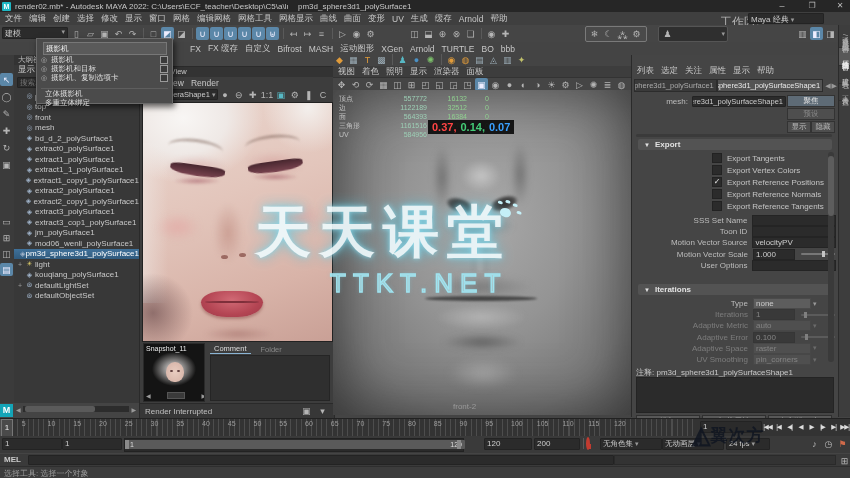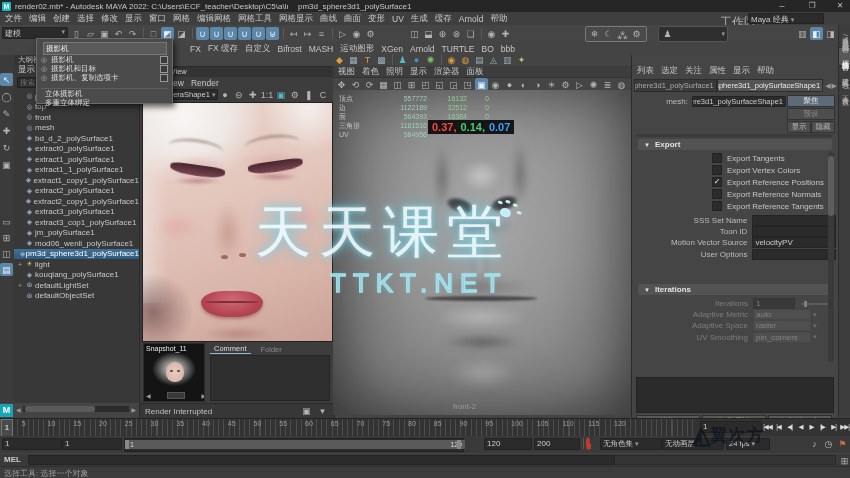--- a/index.html
+++ b/index.html
@@ -47,21 +47,21 @@
 .ae-bbtn{flex:1;background:#585858;border:1px solid #303030;text-align:center;font-size:8px;color:#ddd;line-height:12px;margin-right:2px}
 .vtab{writing-mode:vertical-rl;font-size:7px;color:#b5b5b5;padding:6px 1px;border-bottom:1px solid #303030;letter-spacing:1px}
 .vtab.active{background:#585858;color:#eee}
 
 .tick{position:absolute;top:1px;font-size:7px;color:#9a9a9a}
 .pb{display:inline-flex;align-items:center;justify-content:center;width:11px;height:12px;font-size:6.5px;color:#ddd;letter-spacing:-1px}
 .keyicon{position:relative;width:6px;height:6px;border:2px solid #c23b30;border-radius:50%}
 .keyicon:after{content:"";position:absolute;left:1px;top:5px;width:2px;height:5px;background:#c23b30}
 .fe{position:absolute}
 
-#wm1{font-size:56px;font-weight:normal;letter-spacing:8px;color:#eefafd;text-shadow:0 0 5px #8fdcee,0 0 14px #56c4dd;opacity:.92;z-index:60}
+#wm1{font-size:56px;font-weight:bold;letter-spacing:8px;color:#eefafd;text-shadow:0 0 5px #8fdcee,0 0 14px #56c4dd;opacity:.92;z-index:60}
 #wm2{font-size:26px;font-weight:normal;letter-spacing:7px;color:rgba(190,238,248,.55);-webkit-text-stroke:1.3px #9fe4f0;text-shadow:0 0 4px rgba(120,210,230,.5);z-index:60}
 .paw{position:absolute;width:11px;height:9px;background:#c4eff7;border-radius:50% 50% 45% 45%;box-shadow:-8px -8px 0 -3px #c4eff7,-1px -11px 0 -3px #c4eff7,7px -10px 0 -3px #c4eff7,13px -4px 0 -3px #c4eff7;z-index:60}
 #corner-logo{z-index:55;opacity:.8;color:#0e1420;font-weight:bold;display:flex;align-items:center}
 </style>
 </head>
 <body>
 
 <div id="root">
 
   <div class="abs row" style="left:0;top:0;width:850px;height:12px;background:#262626">
@@ -540,49 +540,69 @@
         </div>
         <div class="ae-row">
           <span class="ae-lab">Toon ID</span>
           <span class="ae-field" style="width: 78px;"></span>
         </div>
         <div class="ae-row">
           <span class="ae-lab">Motion Vector Source</span>
           <span class="ae-field" style="width: 78px;">velocityPV</span>
         </div>
         <div class="ae-row">
+          <span class="ae-lab">Motion Vector Scale</span>
+          <span class="ae-field" style="width: 36px;">1.000</span>
+          <span class="ae-track">
+            <span class="ae-thumb" style="left: 62%;"></span>
+          </span>
+        </div>
+        <div class="ae-row">
           <span class="ae-lab">User Options</span>
           <span class="ae-field" style="width: 78px;"></span>
         </div>
       </div>
     <div class="abs ae-hdr" style="left:6px;top:229px;width:188px;height:11px"><span style="font-size:6px;margin-right:5px">▼</span><span>Iterations</span></div>
     <div class="abs" style="left:4px;top:243px;width:200px" id="ae-sub-fields">
+        <div class="ae-row">
+          <span class="ae-lab">Type</span>
+          <span class="ae-field dd" style="width: 52px;">none</span>
+          <span class="caret">▾</span>
+        </div>
         <div class="ae-row dis">
           <span class="ae-lab">Iterations</span>
           <span class="ae-field" style="width: 36px;">1</span>
           <span class="ae-track">
             <span class="ae-thumb" style="left: 8%;"></span>
           </span>
         </div>
         <div class="ae-row dis">
           <span class="ae-lab">Adaptive Metric</span>
           <span class="ae-field dd" style="width: 52px;">auto</span>
           <span class="caret">▾</span>
         </div>
         <div class="ae-row dis">
+          <span class="ae-lab">Adaptive Error</span>
+          <span class="ae-field" style="width: 36px;">0.100</span>
+          <span class="ae-track">
+            <span class="ae-thumb" style="left: 12%;"></span>
+          </span>
+        </div>
+        <div class="ae-row dis">
           <span class="ae-lab">Adaptive Space</span>
           <span class="ae-field dd" style="width: 52px;">raster</span>
           <span class="caret">▾</span>
         </div>
         <div class="ae-row dis">
           <span class="ae-lab">UV Smoothing</span>
           <span class="ae-field dd" style="width: 52px;">pin_corners</span>
           <span class="caret">▾</span>
         </div>
       </div>
+    <div class="abs" style="left:4px;top:312px;font-size:8px;color:#c8c8c8">注释: pm3d_sphere3d1_polySurfaceShape1</div>
     <div class="abs" style="left:4px;top:322px;width:196px;height:34px;background:#2b2b2b;border:1px solid #242424"></div>
     <div class="abs row" style="left:4px;top:360px;width:198px" id="ae-bottom">
         <span class="ae-bbtn">选择</span>
         <span class="ae-bbtn">加载属性</span>
         <span class="ae-bbtn">复制选项卡</span>
       </div>
     <div class="abs" style="left:196px;top:97px;width:6px;height:210px;background:#3a3a3a;border-radius:3px">
         <div style="width:6px;height:60px;background:#5d5d5d;border-radius:3px;margin-top:4px"></div>
       </div>
   </div>

